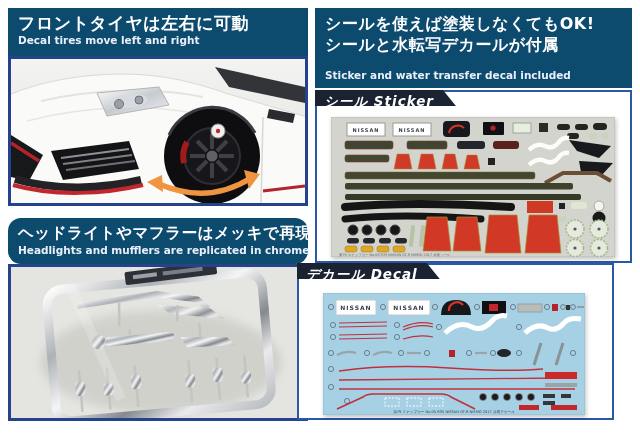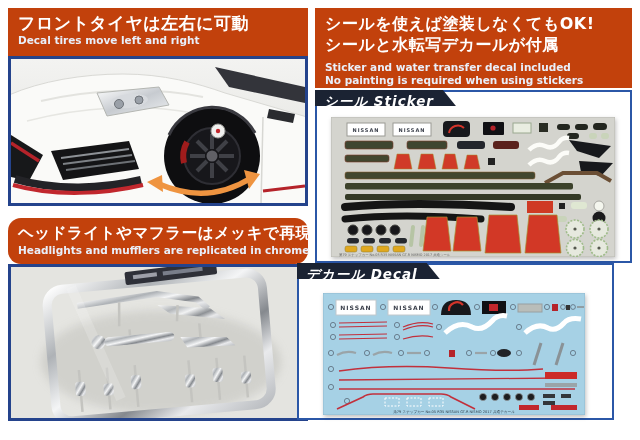--- a/index.html
+++ b/index.html
@@ -1,18 +1,18 @@
 <!DOCTYPE html>
 <html><head>
 <meta charset="utf-8">
 <style>
   html,body{margin:0;padding:0;background:#ffffff;}
   .page{position:relative;width:640px;height:440px;background:#ffffff;overflow:hidden;
         font-family:"DejaVu Sans","Liberation Sans",sans-serif;}
-  .header-box{position:absolute;background:#c2410c;color:#fff;box-sizing:border-box;
+  .header-box{position:absolute;background:#0c4a6e;color:#fff;box-sizing:border-box;
               padding:5px 10px 17px 10px;}
   .jp{font-weight:bold;color:#ffffff;letter-spacing:.5px;white-space:nowrap;}
   .en{font-weight:bold;color:#e9effa;white-space:nowrap;}
   .h1-jp{font-size:17px;line-height:21px;}
   .h1-en{font-size:10.5px;line-height:13px;}
   .h2-jp{font-size:15.5px;line-height:21px;}
   .h3-jp{font-size:16px;line-height:21px;}
   .h3-en{font-size:10.5px;line-height:13px;}
   .photo{position:absolute;box-sizing:border-box;border:3px solid #24438c;background:#e9e9e6;overflow:hidden;}
   .panel{position:absolute;box-sizing:border-box;border:2px solid #2b57a7;background:#ffffff;}
@@ -163,22 +163,21 @@
             <rect x="227" y="112" width="10" height="12" rx="3"></rect>
         </g>
       </g>
       <path d="M60,20 L110,132" stroke="#ffffff" stroke-width="10" opacity=".18"></path>
     </svg>
   </div>
 
   <div class="header-box" style="left:315px;top:8px;width:317px;height:80px;">
     <div class="jp h3-jp">シールを使えば塗装しなくてもOK!</div>
     <div class="jp h3-jp">シールと水転写デカールが付属</div>
-    <div class="en h3-en" style="margin-top:6px;">Sticker and water transfer decal  included</div>
-    <div class="en h3-en">No painting is required when using stickers</div>
+    <div class="en h3-en" style="margin-top:14px;">Sticker and water transfer decal  included</div>
   </div>
 
   <div class="panel" style="left:315px;top:90px;width:317px;height:173px;">
     <div class="tag">シール Sticker</div>
     <div class="sheet" style="left:14px;top:25px;">
       <svg width="284" height="140" viewBox="0 0 284 140">
         <rect x="0" y="0" width="284" height="140" fill="#d4d4ce" stroke="#b8b8b1" stroke-width="1"></rect>
 
         <rect x="16" y="6" width="38" height="13" fill="#ffffff" stroke="#9a9a94"></rect>
         <text x="35" y="15" font-size="5" font-weight="bold" fill="#3a3f4a" text-anchor="middle" letter-spacing="1">NISSAN</text>

